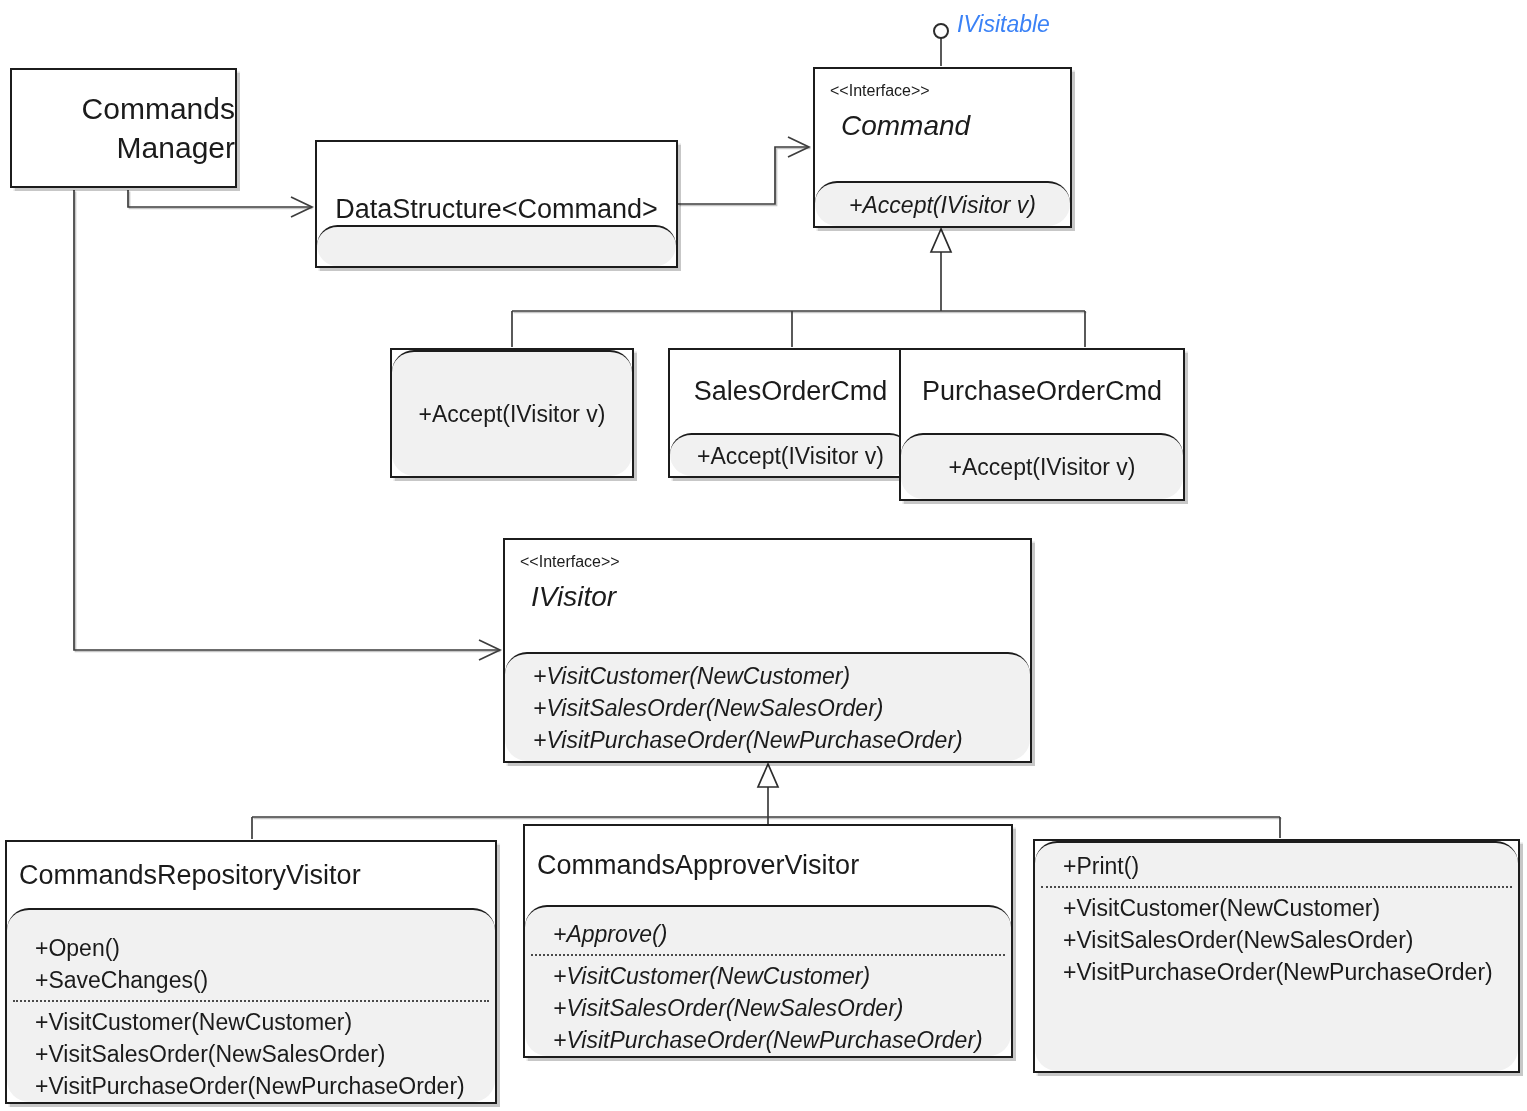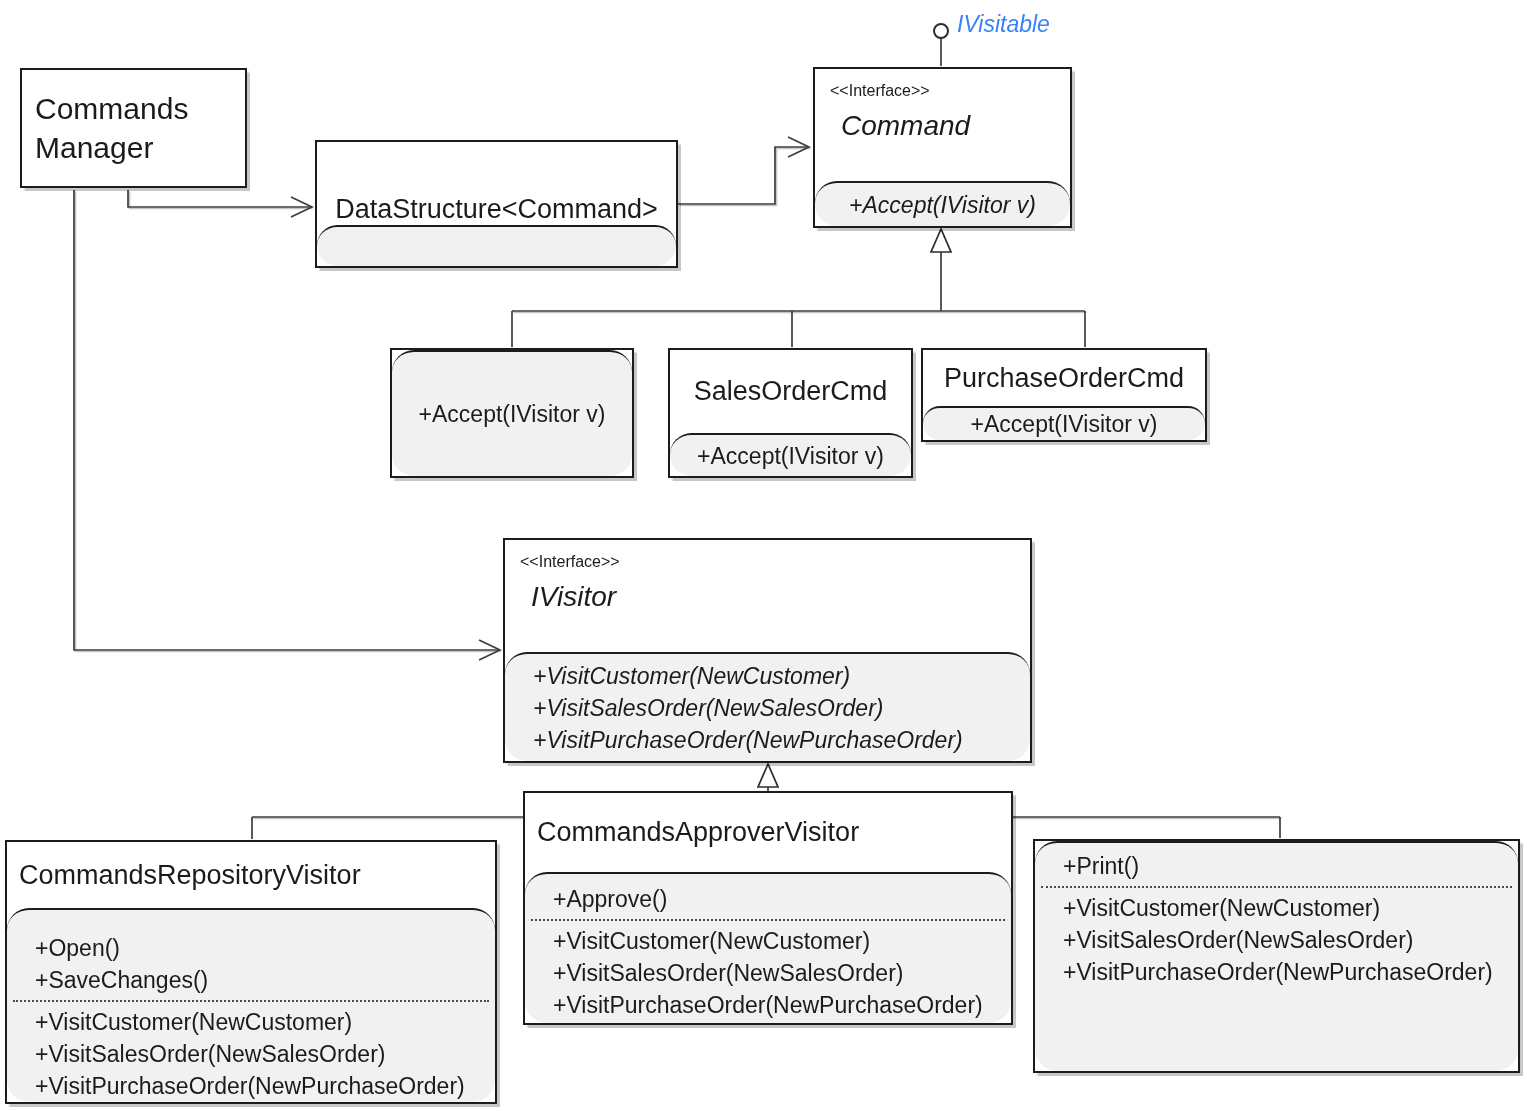--- a/index.html
+++ b/index.html
@@ -84,21 +84,21 @@
       <path class="conn" d="M252,817 H1280"></path>
       <path class="conn" d="M252,817 V839"></path>
       <path class="conn" d="M768,817 V838"></path>
       <path class="conn" d="M1280,817 V838"></path>
       <polygon class="tri" points="768,764 758,787 778,787"></polygon>
     </g>
   </svg>
 
   <div class="lollipop-label">IVisitable</div>
 
-  <div class="uml-box" style="left:20px;top:68px;width:227px;height:120px;">
+  <div class="uml-box" style="left:10px;top:68px;width:227px;height:120px;text-align:right;">
     <div class="name-sec" style="flex:1;">
       <div class="cls-name big-name">Commands</div>
       <div class="cls-name big-name">Manager</div>
     </div>
   </div>
 
   <div class="uml-box" style="left:315px;top:140px;width:363px;height:128px;">
     <div class="name-sec" style="height:83px;justify-content:flex-end;">
       <div class="cls-name center">DataStructure&lt;Command&gt;</div>
     </div>
@@ -123,21 +123,21 @@
 
   <div class="uml-box" style="left:668px;top:348px;width:245px;height:130px;">
     <div class="name-sec" style="height:83px;">
       <div class="cls-name center">SalesOrderCmd</div>
     </div>
     <div class="method-sec">
       <div class="method-line center">+Accept(IVisitor v)</div>
     </div>
   </div>
 
-  <div class="uml-box" style="left:921px;top:348px;width:286px;height:94px;justify-content:space-between;">
+  <div class="uml-box" style="left:899px;top:348px;width:286px;height:153px;justify-content:space-between;">
     <div class="name-sec" style="height:83px;">
       <div class="cls-name center">PurchaseOrderCmd</div>
     </div>
     <div class="method-sec">
       <div class="method-line center">+Accept(IVisitor v)</div>
     </div>
   </div>
 
   <div class="uml-box" style="left:503px;top:538px;width:529px;height:225px;">
     <div class="name-sec" style="height:112px;justify-content:flex-start;padding-top:13px;">
@@ -158,25 +158,25 @@
     <div class="method-sec pad-left" style="justify-content:flex-start;padding-top:22px;">
       <div class="method-line">+Open()</div>
       <div class="method-line">+SaveChanges()</div>
       <div class="dotted-sep"></div>
       <div class="method-line">+VisitCustomer(NewCustomer)</div>
       <div class="method-line">+VisitSalesOrder(NewSalesOrder)</div>
       <div class="method-line">+VisitPurchaseOrder(NewPurchaseOrder)</div>
     </div>
   </div>
 
-  <div class="uml-box" style="left:523px;top:791px;width:490px;height:234px;">
+  <div class="uml-box" style="left:523px;top:824px;width:490px;height:234px;">
     <div class="name-sec" style="height:79px;">
       <div class="cls-name" style="padding-left:12px;">CommandsApproverVisitor</div>
     </div>
-    <div class="method-sec pad-left" style="justify-content:center;padding-top:7px;">
+    <div class="method-sec pad-left" style="justify-content:flex-end;padding-top:7px;font-style:italic;">
       <div class="method-line">+Approve()</div>
       <div class="dotted-sep"></div>
       <div class="method-line">+VisitCustomer(NewCustomer)</div>
       <div class="method-line">+VisitSalesOrder(NewSalesOrder)</div>
       <div class="method-line">+VisitPurchaseOrder(NewPurchaseOrder)</div>
     </div>
   </div>
 
   <div class="uml-box" style="left:1033px;top:839px;width:487px;height:234px;">
     <div class="method-sec pad-left" style="justify-content:flex-start;padding-top:7px;">

